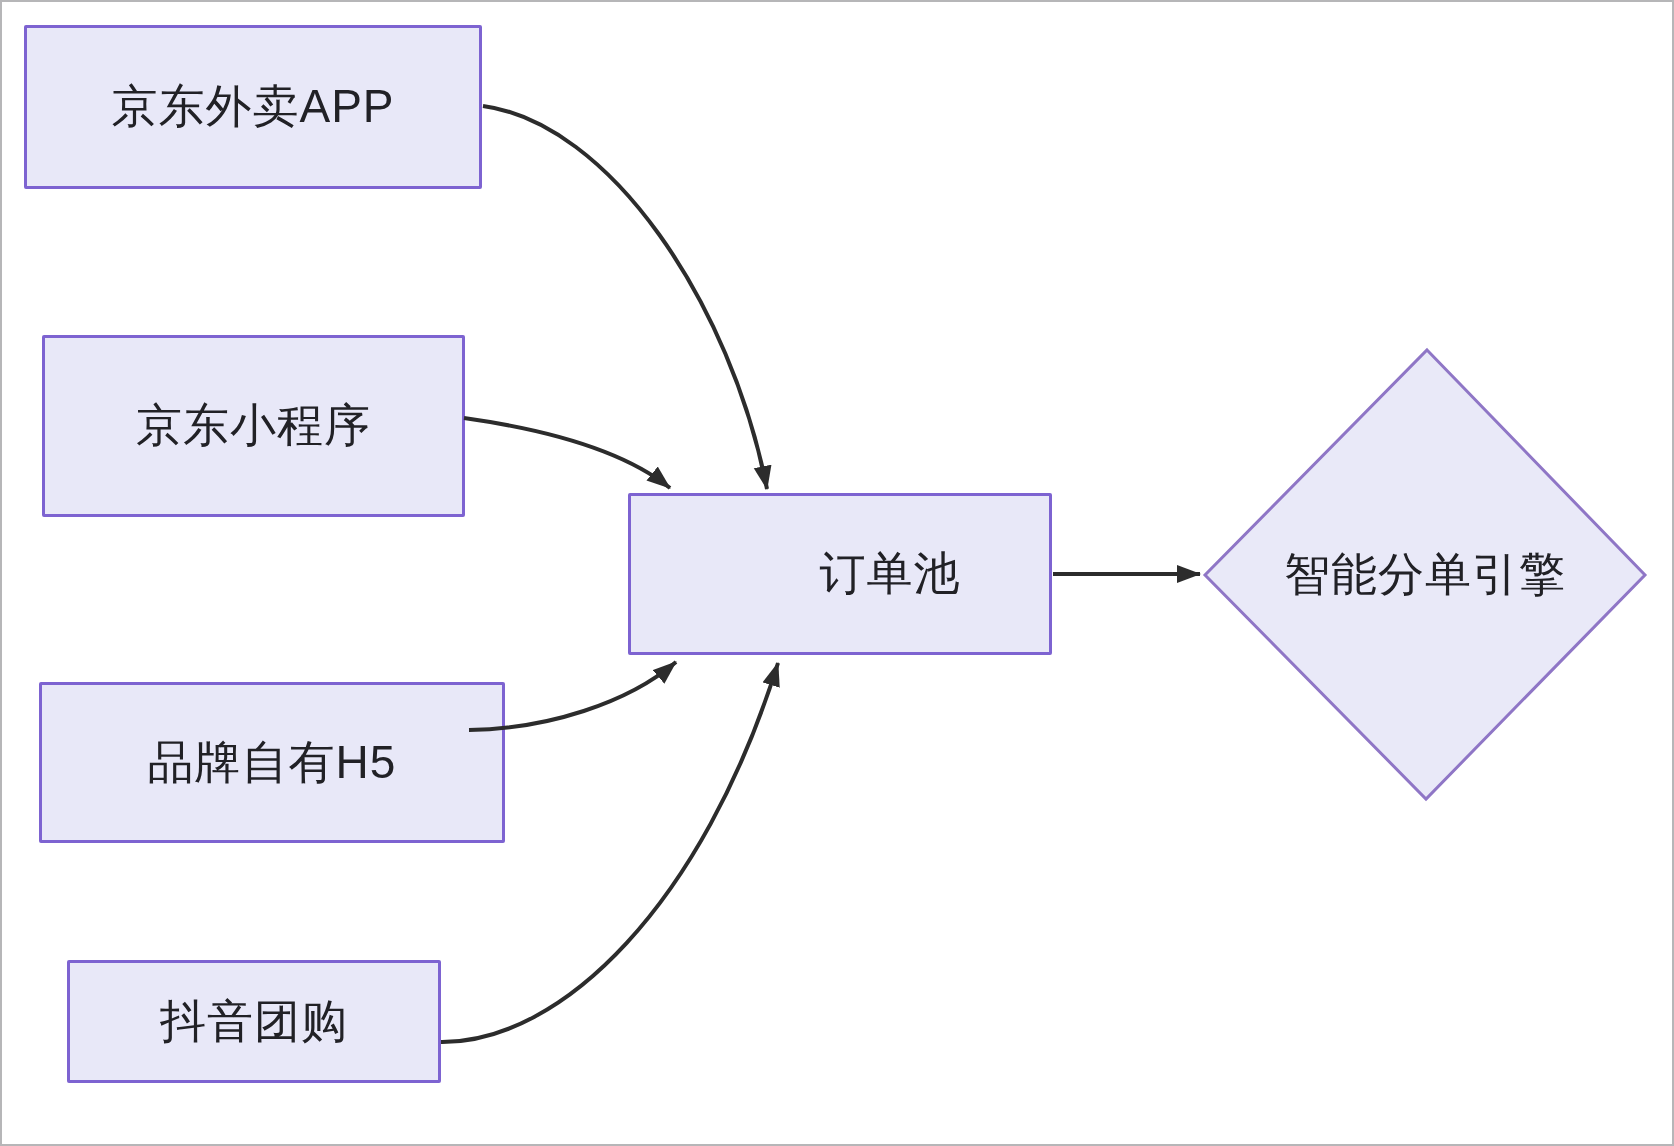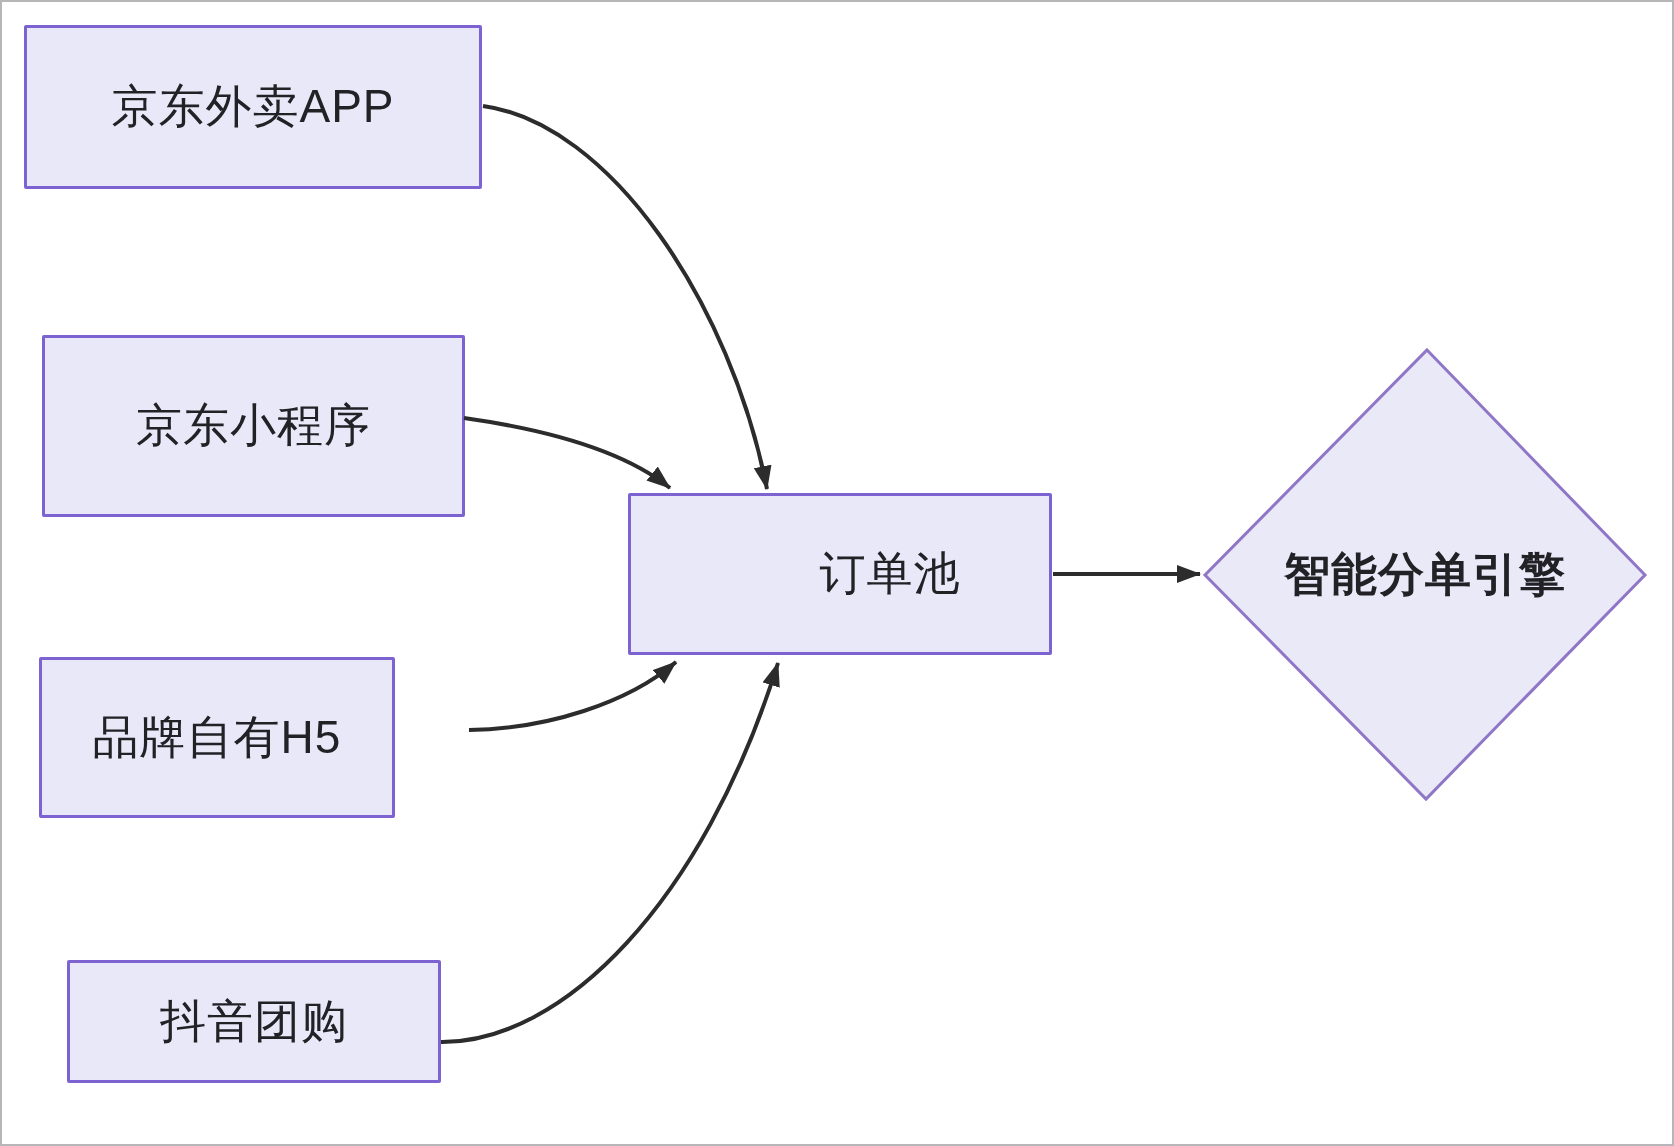--- a/index.html
+++ b/index.html
@@ -36,35 +36,35 @@
     display: flex;
     align-items: center;
     justify-content: center;
     font-size: 46px;
     font-weight: 500;
     color: #212126;
     letter-spacing: 1px;
   }
   .node.n1 { left: 22px;  top: 23px;  width: 458px; height: 164px; }
   .node.n2 { left: 40px;  top: 333px; width: 423px; height: 182px; }
-  .node.n3 { left: 37px;  top: 655px; width: 356px; height: 161px; }
+  .node.n3 { left: 37px;  top: 680px; width: 466px; height: 161px; }
   .node.n4 { left: 65px;  top: 958px; width: 374px; height: 123px; }
   .node.pool { left: 626px; top: 491px; width: 424px; height: 162px; padding-left: 100px; }
   .diamond-label {
     position: absolute;
     z-index: 2;
     left: 1203px;
     top: 348px;
     width: 440px;
     height: 449px;
     display: flex;
     align-items: center;
     justify-content: center;
     font-size: 46px;
-    font-weight: 700;
+    font-weight: 400;
     color: #212126;
     letter-spacing: 1px;
     pointer-events: none;
   }
   .diamond-poly {
     fill: #e9e9f8;
     stroke: #8f76c6;
     stroke-width: 3;
     stroke-linejoin: miter;
   }

